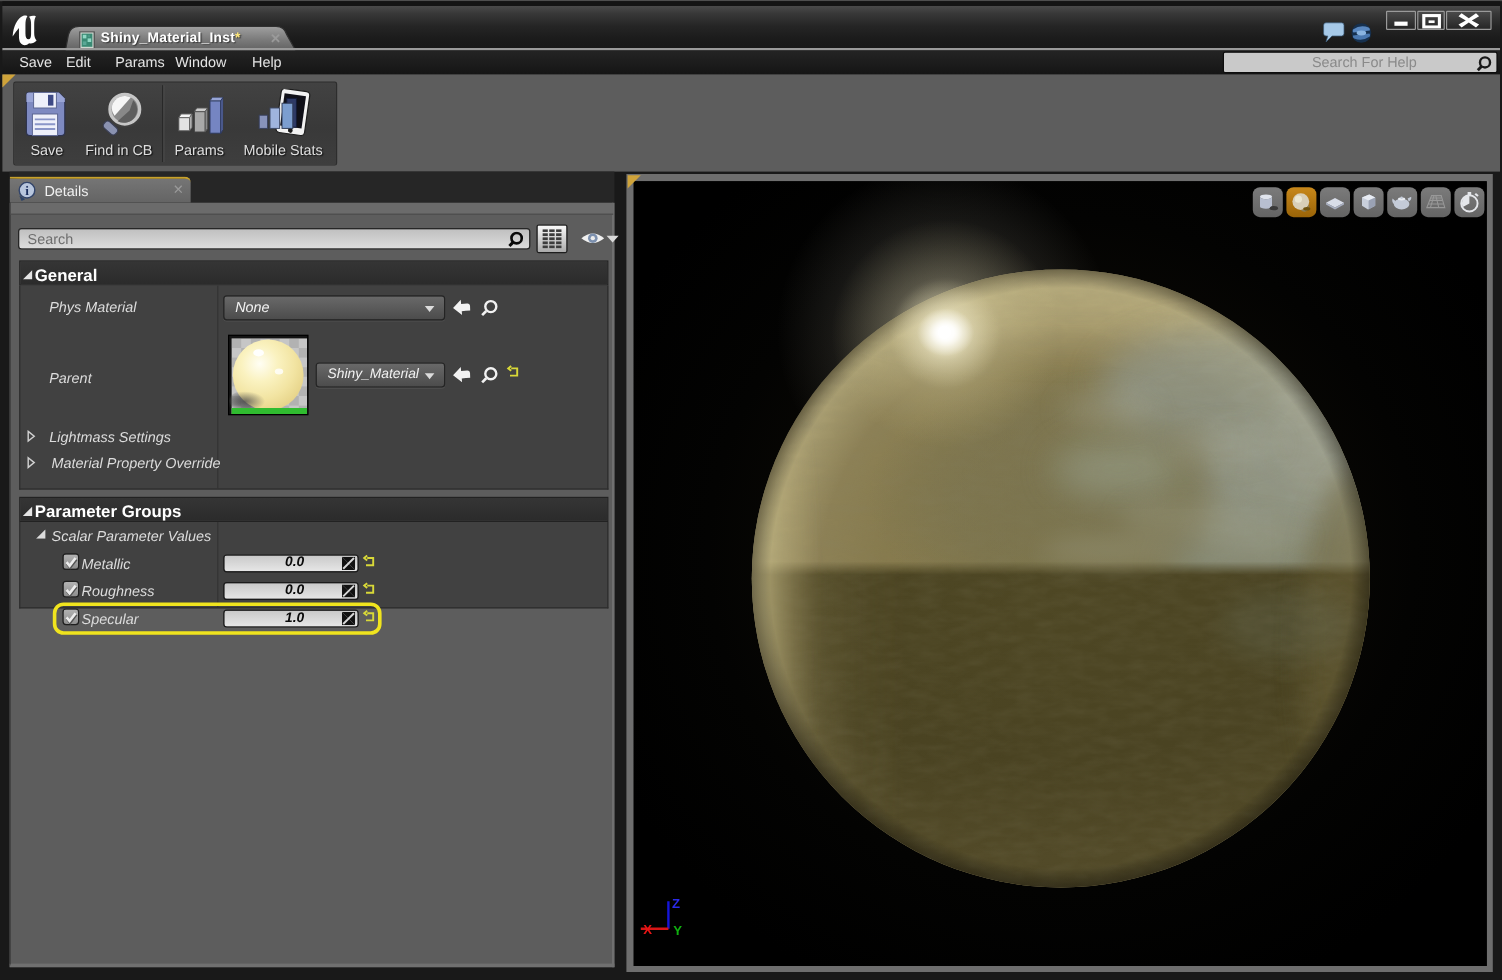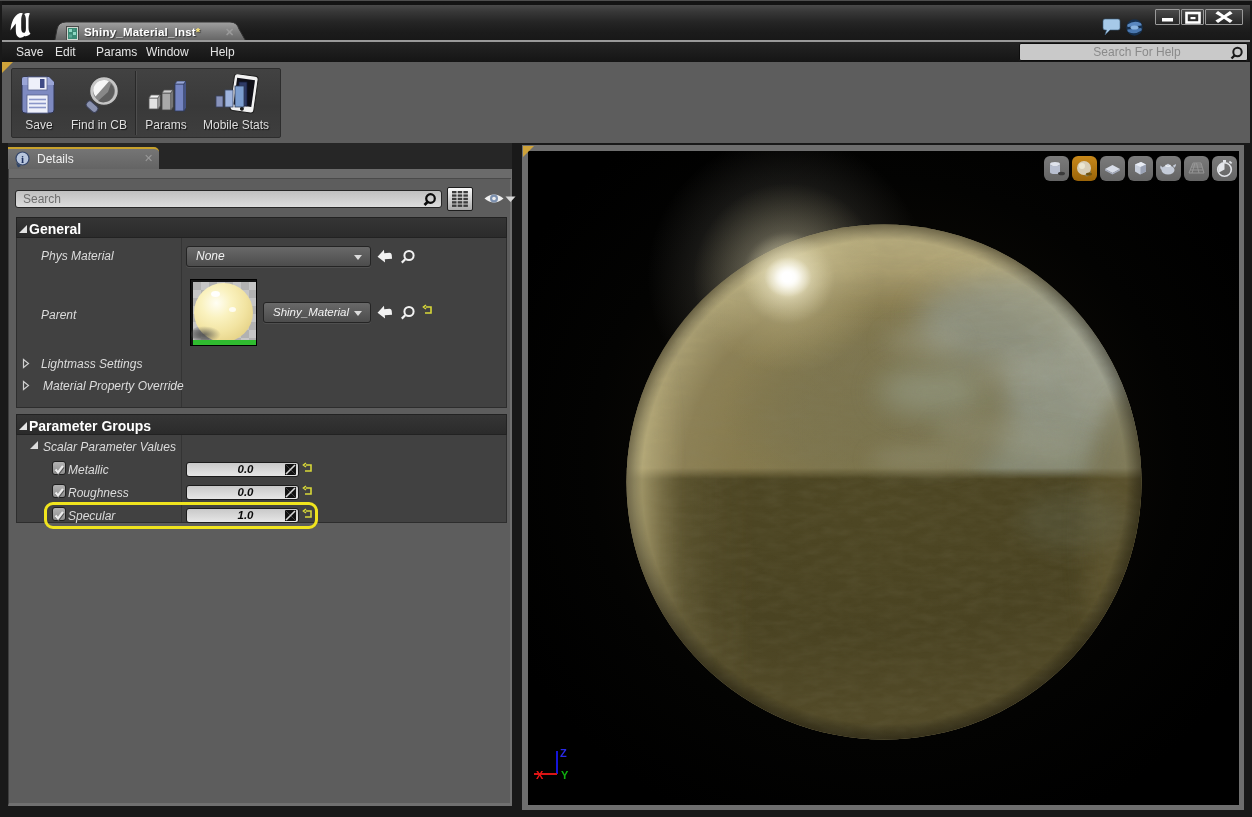--- a/index.html
+++ b/index.html
@@ -268,21 +268,21 @@
           <path d="M1.5,1.5 L6.5,5.5 L1.5,9.5 Z" fill="none" stroke="#cfcfcf" stroke-width="1.2"></path>
         </svg>
       <div class="rlabel" style="left:26px;top:141px">Material Property Override</div>
     </div>
     <div class="sechead" style="top:245px">
       <svg style="position:absolute;left:2px;top:7px" width="8" height="8">
           <polygon points="8,0 8,8 0,8" fill="#e4e4e4"></polygon>
         </svg>
       <div class="stext">Parameter Groups</div>
     </div>
-    <div class="secbody" style="top:266px; height:88px;padding-left:21px;">
+    <div class="secbody" style="top:266px; height:72px;padding-left:21px;">
       <div class="vdiv"></div>
       <svg style="position:absolute;left:13px;top:6px" width="8" height="8">
           <polygon points="8,0 8,8 0,8" fill="#dcdcdc"></polygon>
         </svg>
       <div class="rlabel" style="left:26px;top:5px">Scalar Parameter Values</div>
       <div class="chk" style="left:35px;top:26px"><svg width="12" height="12" viewBox="0 0 12 12">
             <path d="M3,6.5 L5.5,9.5 L10.5,3" stroke="#555" stroke-width="2.6" fill="none"></path>
             <path d="M2.5,5.5 L5,8.5 L10,2" stroke="#ececec" stroke-width="2.2" fill="none"></path>
           </svg></div>
       <div class="rlabel" style="left:51px;top:28px">Metallic</div>

